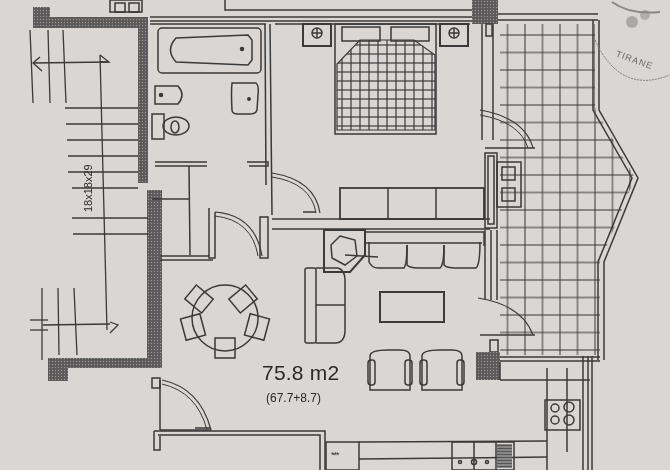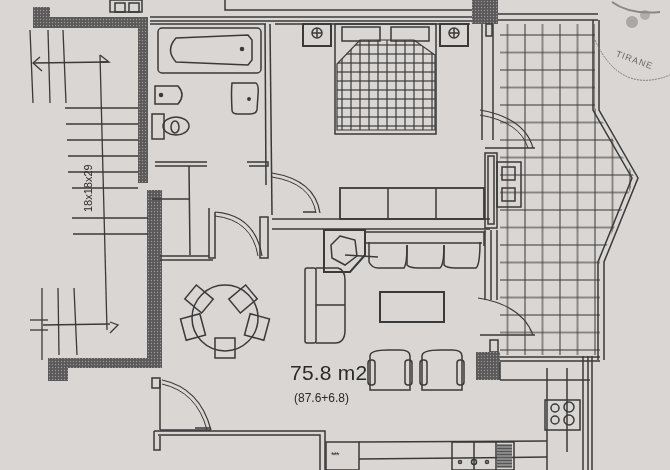--- a/index.html
+++ b/index.html
@@ -5,21 +5,21 @@
     html, body { margin: 0; padding: 0; }
     body {
       width: 670px; height: 470px; overflow: hidden;
       background: #d9d6d3;
       font-family: "Liberation Sans", sans-serif;
       position: relative;
     }
     #plan { position: absolute; left: 0; top: 0; width: 670px; height: 470px; }
     .label-area {
       position: absolute; left: 262px; top: 361px;
-      color: #2a2a2a; font-family: "Liberation Sans", sans-serif; margin-left: 28px;
+      color: #2a2a2a; font-family: "Liberation Sans", sans-serif;
     }
     .label-area .area { font-size: 21px; display: block; letter-spacing: 0.2px; }
     .label-area .sub { font-size: 12px; display: block; margin-top: 6px; margin-left: 4px; }
     .stair-dim {
       position: absolute; left: 82px; top: 212px;
       transform: rotate(-90deg); transform-origin: left top;
       font-size: 11px; color: #2a2a2a; white-space: nowrap;
     }
     .stars { position: absolute; left: 331px; top: 450px; font-size: 9px; color: #333; letter-spacing: -1px; }
     .stamp-text {
@@ -280,18 +280,18 @@
       <circle cx="632" cy="22" r="6" fill="#8a8787" stroke="none" opacity="0.6"></circle>
       <circle cx="645" cy="15" r="5" fill="#8a8787" stroke="none" opacity="0.5"></circle>
     </g>
   </g>
 </svg>
 
 <div class="stair-dim">18x18x29</div>
 
 <div class="label-area">
   <span class="area">75.8 m2</span>
-  <span class="sub">(87.6+6.8)</span>
+  <span class="sub">(67.7+8.7)</span>
 </div>
 
 <div class="stars">***</div>
 
 <div class="stamp-text">TIRANE</div>
 
 </body></html>

